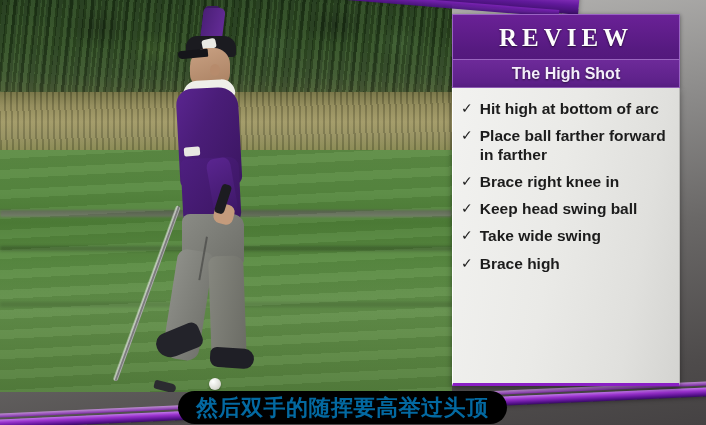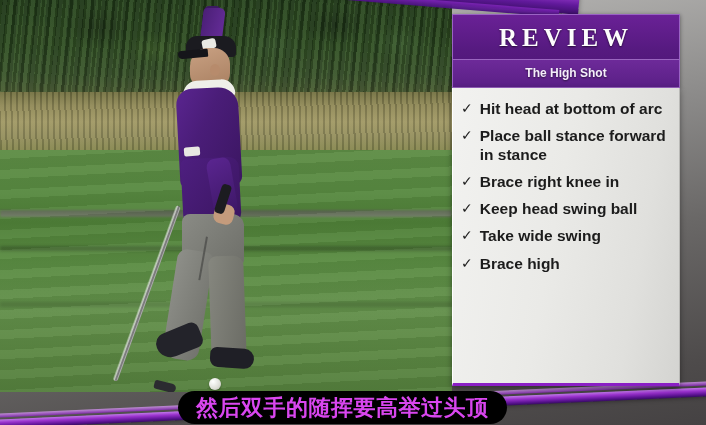--- a/index.html
+++ b/index.html
@@ -117,21 +117,21 @@
   }
   #review-title{
     height:44px;line-height:46px;text-align:center;color:#fdfdfd;
     font-family:"Liberation Serif", serif;font-size:25px;font-weight:700;
     letter-spacing:5px;text-shadow:0 1px 2px rgba(0,0,0,.6);border-radius:8px;
   }
   #subtitle-bar{
     height:27px;line-height:27px;text-align:center;color:#f4eefa;
     background:linear-gradient(180deg,#6d2a99,#5a1f86);
     border-top:1px solid rgba(175,125,210,.75);
-    font-size:12px;font-weight:700;text-shadow:0 1px 2px rgba(0,0,0,.55);
+    font-size:16px;font-weight:700;text-shadow:0 1px 2px rgba(0,0,0,.55);
   }
   #panel-body{
     position:relative;width:100%;height:298px;box-sizing:border-box;
     background:linear-gradient(100deg,#f2f2f0 0%,#eaeae7 45%,#e0e0dd 78%,#d4d4d1 100%);
     border-left:1px solid #ffffff;border-right:1px solid #b9b9b6;
     border-bottom:3px solid #8a1fc4;
     box-shadow:0 2px 6px rgba(0,0,0,.40);
     padding:12px 10px 0 8px;
   }
   #bullets{list-style:none;margin:0;padding:0;}
@@ -140,21 +140,21 @@
     margin:0 0 9px 0;color:#1c1c1c;font-size:15.5px;line-height:1.18;font-weight:600;
   }
   .tick{flex:0 0 auto;font-size:14px;line-height:1.25;color:#1c1c1c;font-weight:400;}
   .btxt{flex:1 1 auto;}
 
   
   #caption{
     position:absolute;left:178px;top:391px;height:33px;
     display:flex;align-items:center;justify-content:center;
     padding:0 18px;border-radius:17px;background:#000000;
-    color:#d946ef;font-size:22px;font-weight:700;letter-spacing:.5px;
+    color:#0369a1;font-size:22px;font-weight:700;letter-spacing:.5px;
     font-family:"DejaVu Sans", sans-serif;
     text-shadow:0 1px 1px rgba(0,0,0,.8);
   }
 </style>
 </head>
 <body>
 
 <div id="stage">
 
   <div id="video">
@@ -202,25 +202,25 @@
 
   <div id="panel">
     <div id="panel-head">
       <div id="review-title">REVIEW</div>
       <div id="subtitle-bar">The High Shot</div>
     </div>
     <div id="panel-body">
       <ul id="bullets">
         <li>
           <span class="tick">✓</span>
-          <span class="btxt">Hit head at bottom of arc</span>
-        </li>
-        <li>
-          <span class="tick">✓</span>
-          <span class="btxt">Place ball stance forward in stance</span>
+          <span class="btxt">Hit high at bottom of arc</span>
+        </li>
+        <li>
+          <span class="tick">✓</span>
+          <span class="btxt">Place ball farther forward in farther</span>
         </li>
         <li>
           <span class="tick">✓</span>
           <span class="btxt">Brace right knee in</span>
         </li>
         <li>
           <span class="tick">✓</span>
           <span class="btxt">Keep head swing ball</span>
         </li>
         <li>

